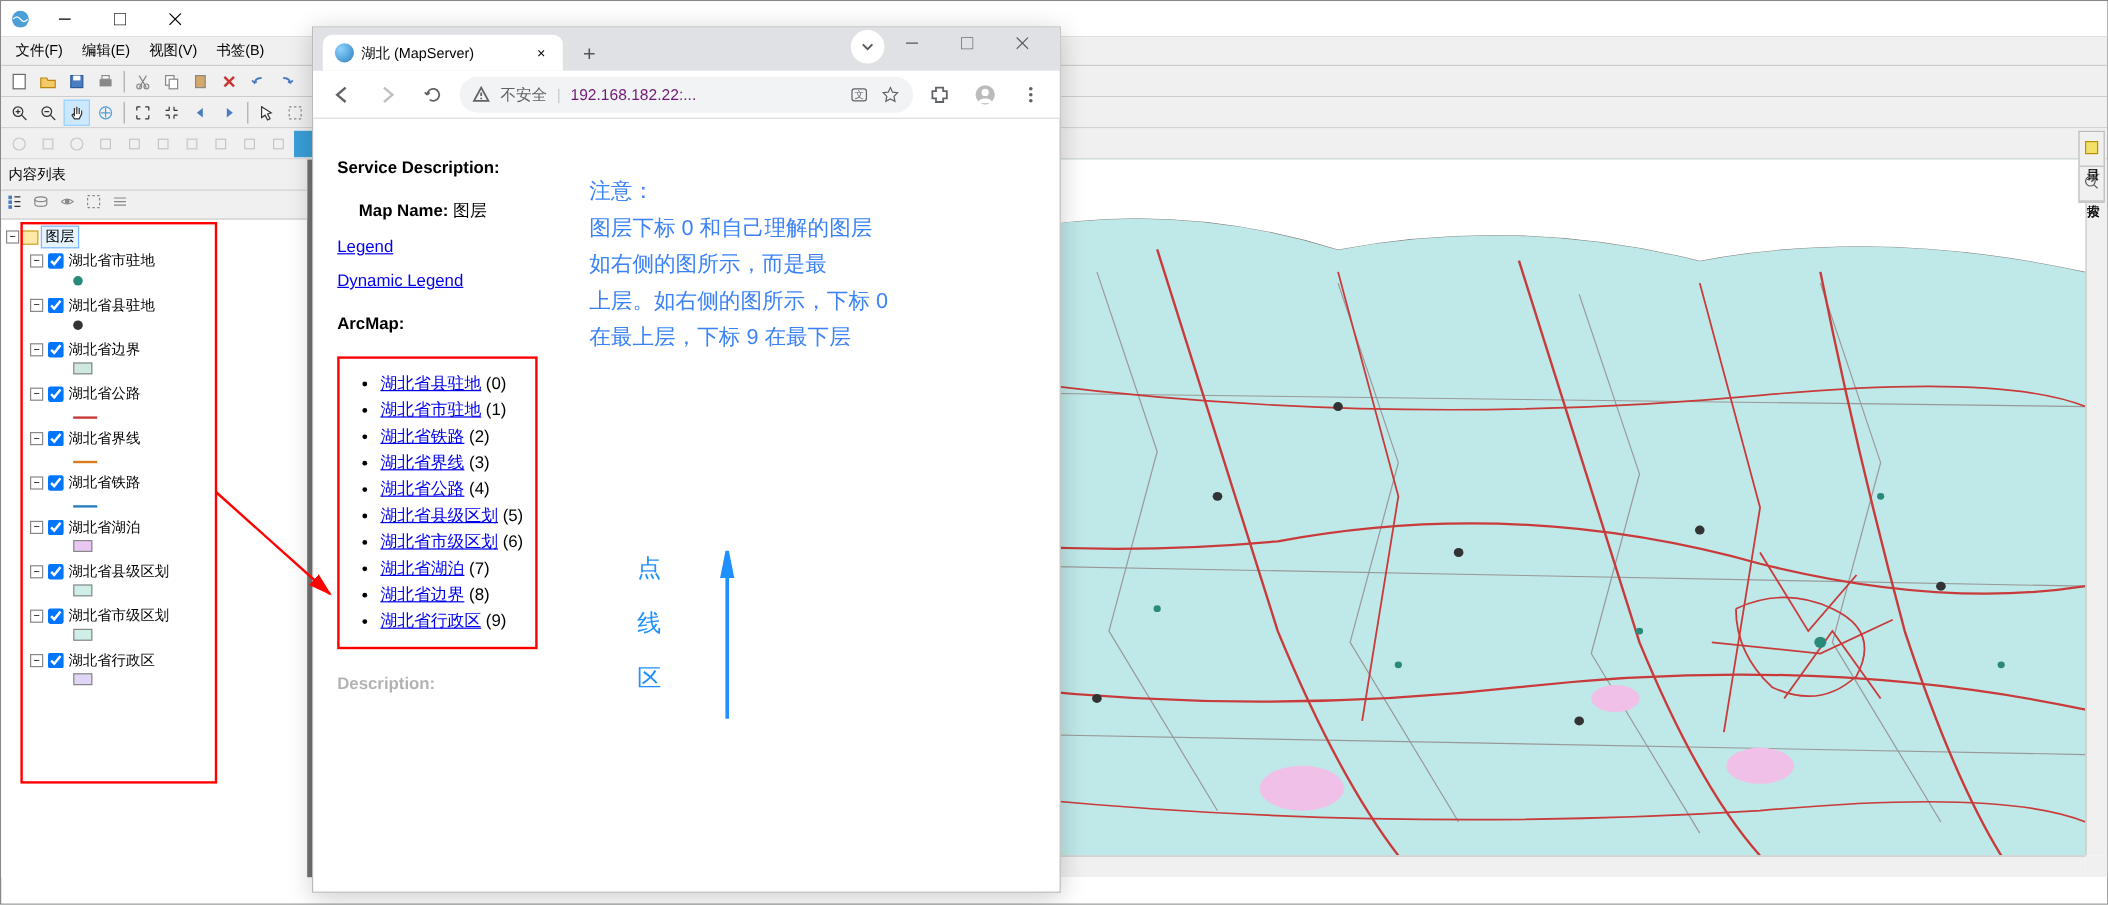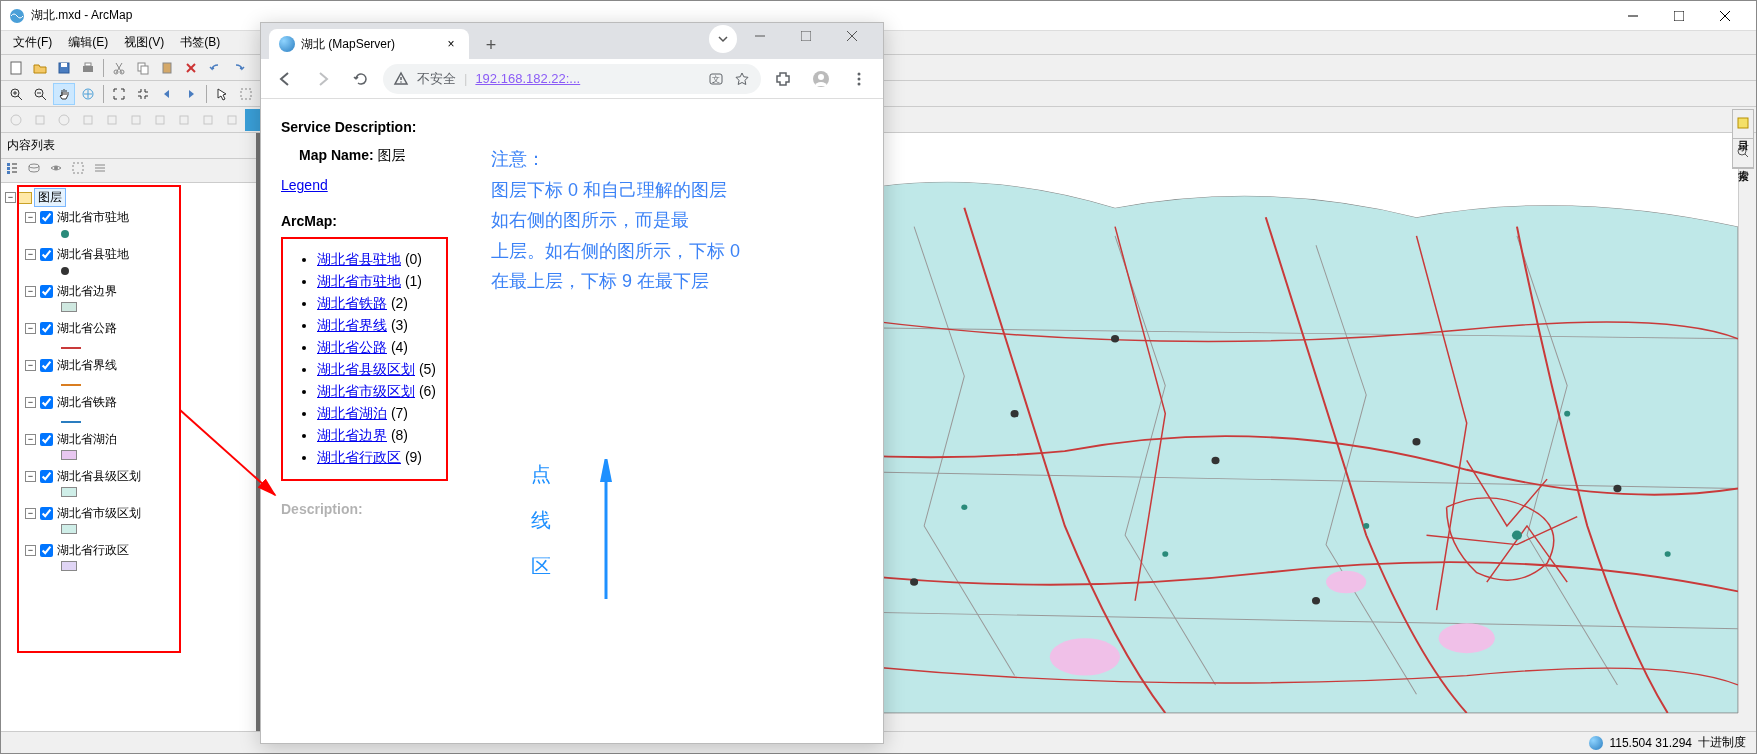--- a/index.html
+++ b/index.html
@@ -67,25 +67,25 @@
 .tab-spacer { flex: 1; }
 .browser-win-controls { display: flex; align-self: flex-start; margin-top: -2px; }
 .browser-win-btn { width: 46px; height: 30px; display: flex; align-items: center; justify-content: center; cursor: pointer; }
 .chevron-btn { width: 28px; height: 28px; border-radius: 50%; background: #fff; display: flex; align-items: center; justify-content: center; margin-left: 10px; align-self: center; margin-bottom: 4px; cursor: pointer; }
 
 .browser-toolbar { height: 40px; background: #fff; border-bottom: 1px solid #ddd; display: flex; align-items: center; padding: 0 8px; gap: 6px; }
 .nav-btn { width: 32px; height: 32px; display: flex; align-items: center; justify-content: center; cursor: pointer; border-radius: 50%; color: #5f6368; }
 .nav-btn.disabled { opacity: 0.4; cursor: default; }
 .addr-bar { flex: 1; height: 30px; background: #f1f3f4; border-radius: 15px; display: flex; align-items: center; padding: 0 10px; gap: 8px; font-size: 13px; color: #5f6368; }
 .addr-bar .warn-icon { color: #5f6368; }
-.addr-bar .url { flex: 1; color: #8b5cf6; overflow: hidden; white-space: nowrap; text-decoration: underline; }
+.addr-bar .url { flex: 1; color: #701a75; overflow: hidden; white-space: nowrap; }
 .addr-bar .addr-icon { width: 18px; height: 18px; display: flex; align-items: center; justify-content: center; cursor: pointer; }
 
 .browser-content { flex: 1; overflow-y: auto; padding: 12px 20px; font-family: Verdana, sans-serif; font-size: 14px; position: relative; }
-.browser-content h3 { font-size: 14px; font-weight: bold; margin: 8px 0; }
+.browser-content h3 { font-size: 14px; font-weight: bold; margin: 20px 0; }
 .browser-content a { color: #0000EE; text-decoration: underline; }
 .browser-content .link-line { margin: 12px 0; }
 .browser-content ul { margin: 8px 0 8px 30px; }
 .browser-content li { margin: 4px 0; }
 
 .annotation-red { color: #3b82f6; font-size: 18px; line-height: 1.7; position: absolute; }
 .annotation-blue { color: #1e90ff; font-size: 20px; line-height: 2.3; position: absolute; }
 .layers-box { border: 2px solid red; padding: 4px 10px 4px 4px; display: inline-block; }
 
 
@@ -97,21 +97,20 @@
 </style>
 </head>
 <body>
 
 <div class="arcmap-window">
   <div class="titlebar">
     <svg class="app-icon" viewBox="0 0 16 16">
         <circle cx="8" cy="8" r="7" fill="#4a9fd8"></circle>
         <path d="M2 8 Q5 4 8 8 T14 8" stroke="#fff" stroke-width="1" fill="none"></path>
       </svg>
-    <span class="title">湖北.mxd - ArcMap</span>
     <div class="win-controls">
       <div class="win-btn">
           <svg width="10" height="10">
             <line x1="0" y1="5" x2="10" y2="5" stroke="#000"></line>
           </svg>
         </div>
       <div class="win-btn">
           <svg width="10" height="10">
             <rect x="0" y="0" width="10" height="10" fill="none" stroke="#000"></rect>
           </svg>
@@ -507,25 +506,20 @@
             </defs>
           <line x1="200" y1="354" x2="795" y2="358" stroke="red" stroke-width="2" marker-end="url(#arrowhead-red)"></line>
         </svg>
       </div>
       <div class="map-scroll-v"></div>
       <div class="map-scroll-h"></div>
       <div class="map-scroll-c"></div>
     </div>
   </div>
 
-  <div class="statusbar">
-    <span class="globe"></span>
-    <span>115.504  31.294</span>
-    <span>十进制度</span>
-  </div>
 
   <div class="right-dock">
     <div class="dock-tab">
       <svg class="dock-icon" viewBox="0 0 14 14">
           <rect x="2" y="2" width="10" height="10" fill="#f4e068" stroke="#b89000"></rect>
         </svg>
       <span>目录</span>
     </div>
     <div class="dock-tab">
       <svg class="dock-icon" viewBox="0 0 14 14">
@@ -637,20 +631,21 @@
           <circle cx="9" cy="9" r="1.5" fill="#5f6368"></circle>
           <circle cx="9" cy="14" r="1.5" fill="#5f6368"></circle>
         </svg>
       </div>
   </div>
 
   <div class="browser-content">
     <h3>Service Description:</h3>
     <p style="margin:12px 18px"><b>Map Name:</b> <span>图层</span></p>
     <div class="link-line"><a href="#">Legend</a></div>
+    <div class="link-line"><a href="#">Dynamic Legend</a></div>
     <h3 style="margin-top:20px">ArcMap:</h3>
     <div class="layers-box">
       <ul id="browser-layers">
           <li><a href="#">湖北省县驻地</a> <span>(0)</span></li>
           <li><a href="#">湖北省市驻地</a> <span>(1)</span></li>
           <li><a href="#">湖北省铁路</a> <span>(2)</span></li>
           <li><a href="#">湖北省界线</a> <span>(3)</span></li>
           <li><a href="#">湖北省公路</a> <span>(4)</span></li>
           <li><a href="#">湖北省县级区划</a> <span>(5)</span></li>
           <li><a href="#">湖北省市级区划</a> <span>(6)</span></li>

